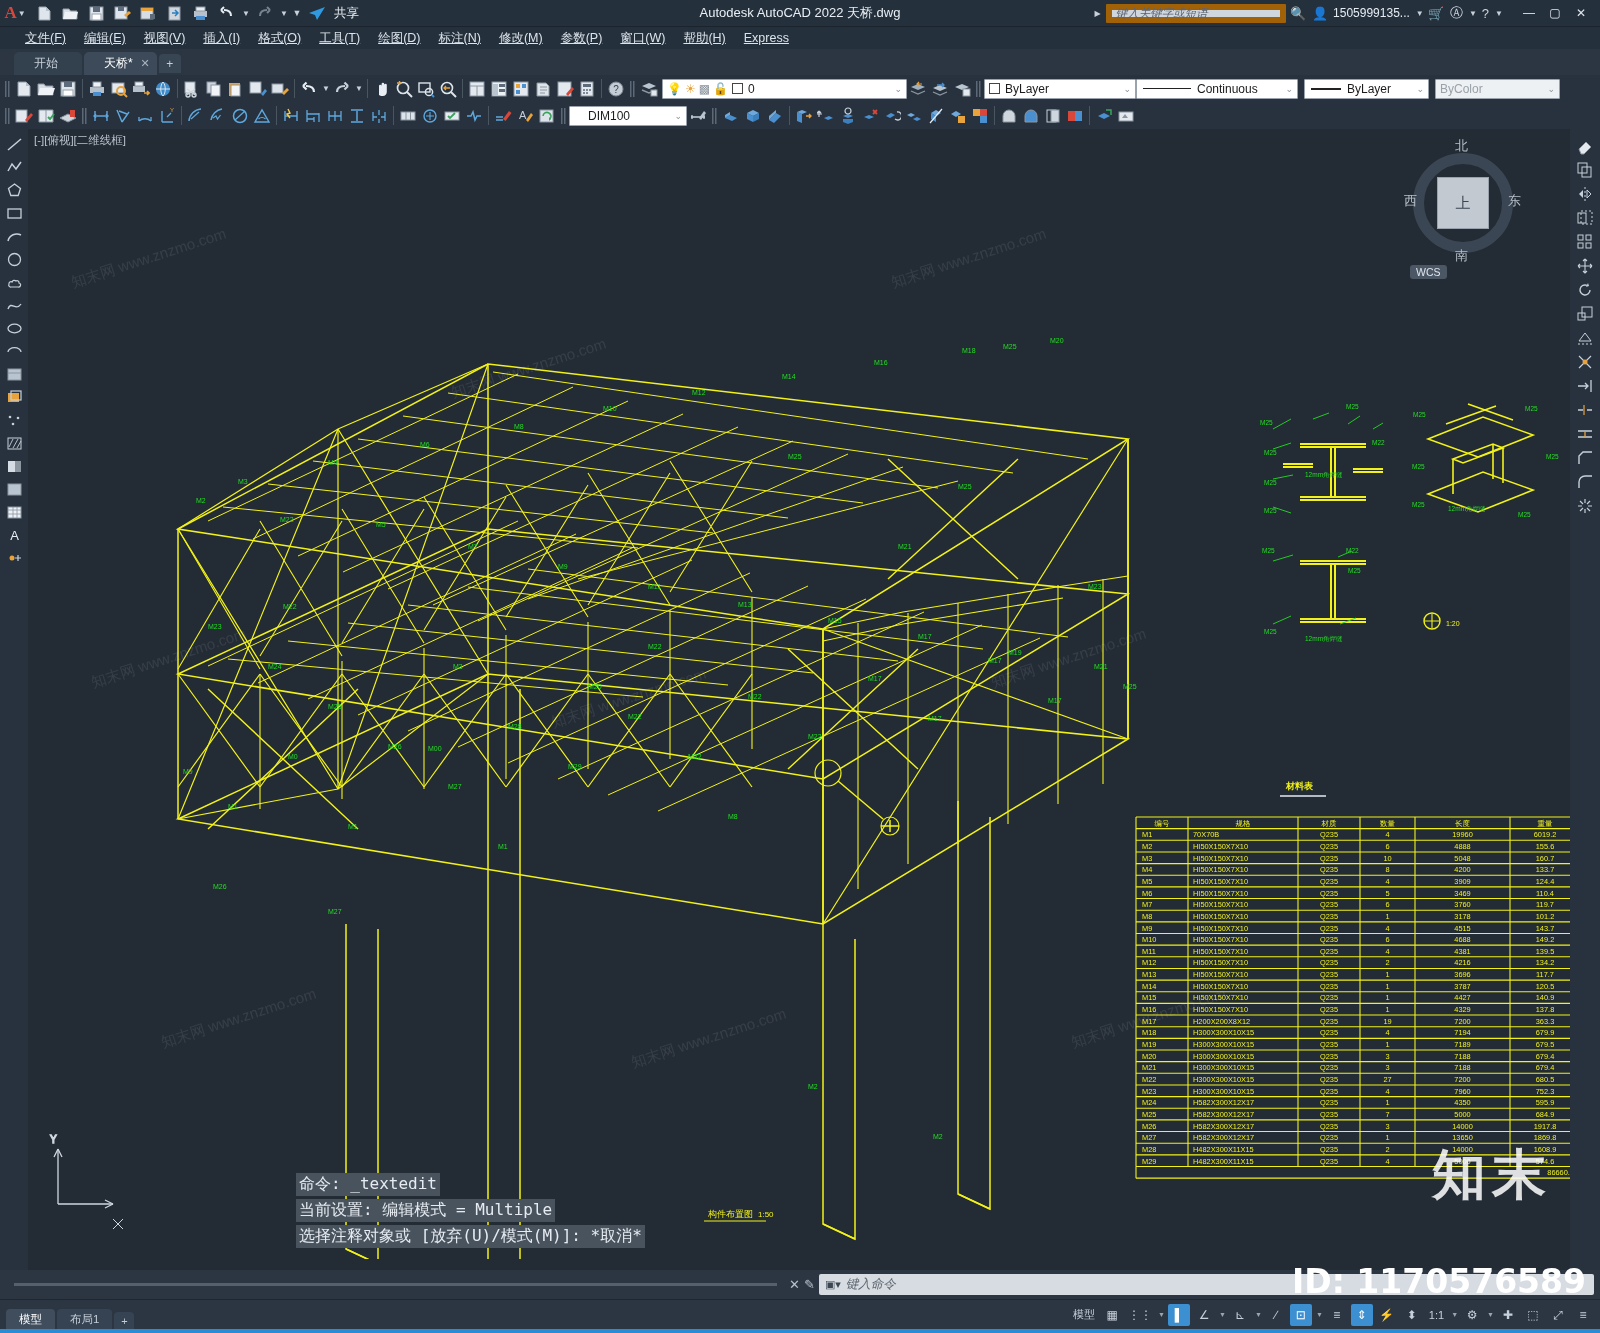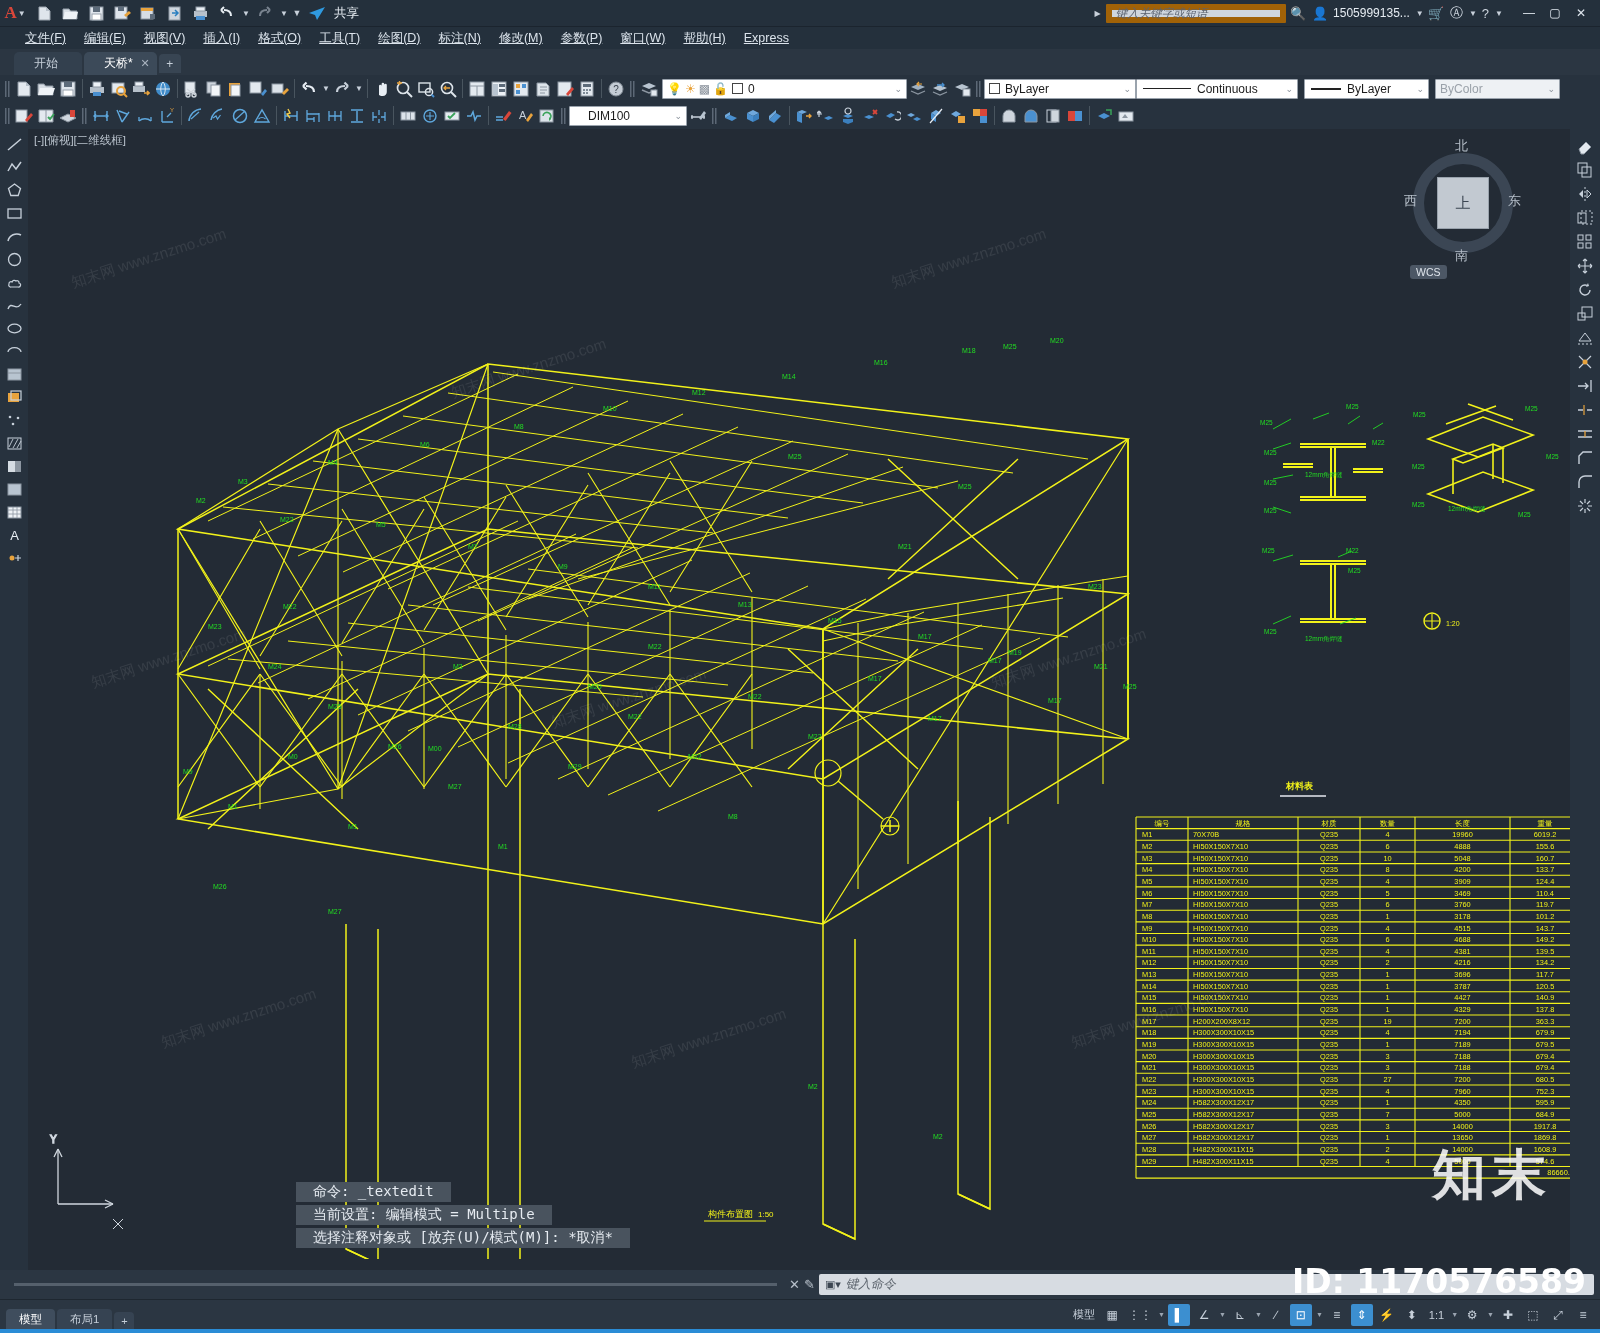--- a/index.html
+++ b/index.html
@@ -83,21 +83,21 @@
   .vc-face { position:absolute; left:33px; top:40px; width:52px; height:52px; background:#c2c9d1;
              border:1px solid #99a2ac; display:flex; align-items:center; justify-content:center;
              color:#3c4652; font-size:15px;}
   .vc-lbl { position:absolute; color:#b6bfc9; font-size:13px;}
   .wcs { position:absolute; left:6px; top:128px; background:#4c5765; color:#dfe5ec; font-size:10.5px;
          padding:1px 6px; border-radius:3px; }
 
   
   .cmdoverlay { position:absolute; left:268px; bottom:22px; display:flex; flex-direction:column; gap:3px; z-index:7;}
   .cmdline { background:#404a54; color:#cdd5de; font-family:"DejaVu Sans Mono", monospace;
-             font-size:14px; padding:1px 17px; width:max-content; }
+             font-size:16px; padding:1px 3px; width:max-content; }
   .cmdline.hl { background:#49535e; color:#e6ebf1; }
 
   
   .cmdbar { height:29px; background:#2b3642; display:flex; align-items:center; flex:none; padding:0 6px; gap:4px;}
   .cmdbar .scroll { flex:1; height:3px; background:#55606c; margin:0 8px; }
   .cmdclose { color:#b8c1cb; font-size:13px; }
   .cmdinputwrap { display:flex; align-items:center; background:#d7dce2; height:21px; border-radius:2px;
                   padding:0 6px; gap:5px; flex:1; max-width:1290px;}
   .cmdinput { color:#5d656e; font-style:italic; font-size:12.5px; font-family:"Liberation Sans", sans-serif;}
 
@@ -204,20 +204,21 @@
       <div class="qbtn" style="width:13px">
           <span class="caret" style="font-size:9px">▼</span>
         </div>
       <div class="qbtn">
           <svg width="18" height="17" viewBox="0 0 18 17">
             <path d="M17 2L1 8l6 2 2 5z" fill="#2f9ae0"></path>
           </svg>
         </div>
       <div class="share">共享</div>
     </div>
+    <div class="titletext">Autodesk AutoCAD 2022   天桥.dwg</div>
     <div class="tr-area">
       <span class="caret">▶</span>
       <div class="searchbox">
         <span>键入关键字或短语</span>
       </div>
       <span class="tr-ic">🔍</span>
       <span class="tr-ic" style="color:#4a9fd8">👤</span>
       <span class="uname">1505999135...</span>
       <span class="caret">▼</span>
       <span class="tr-ic">🛒</span>

